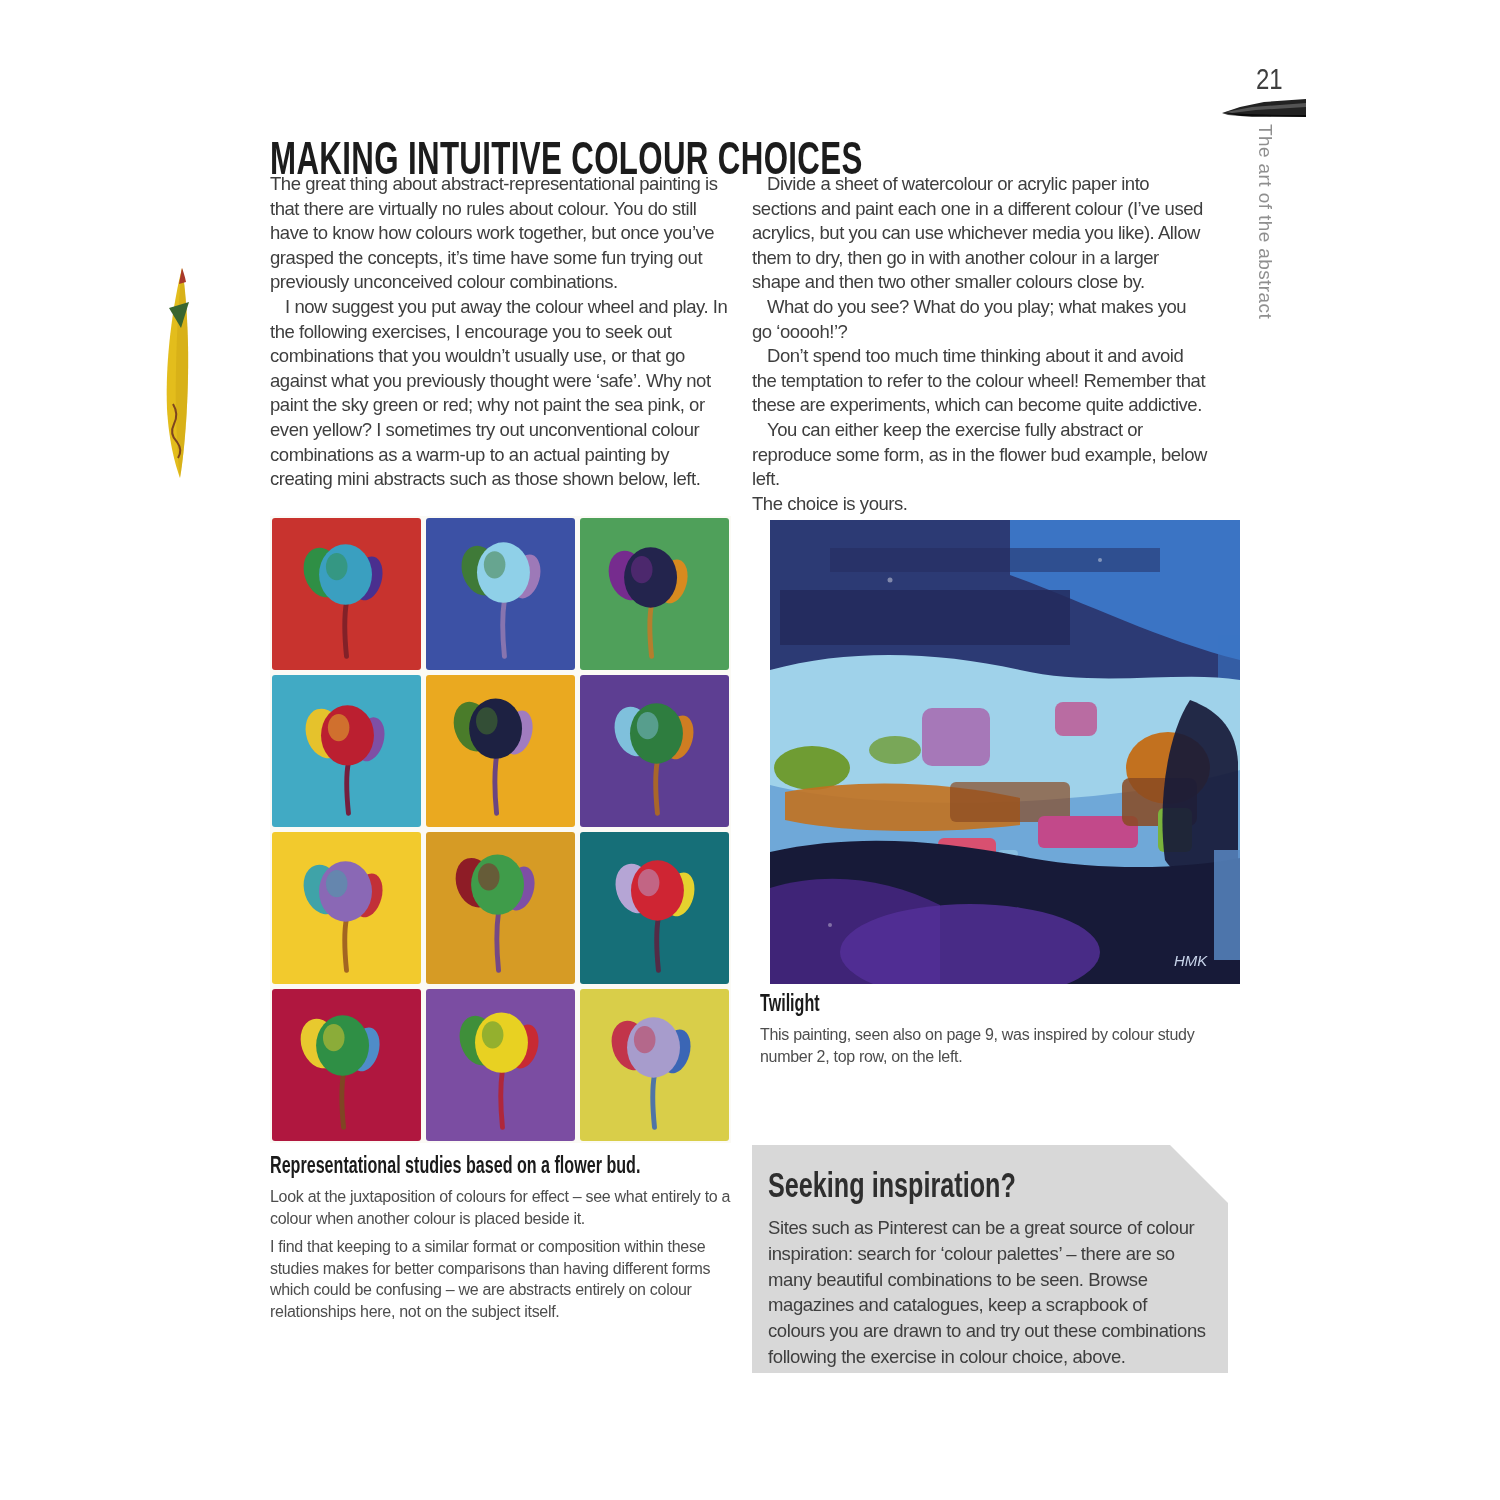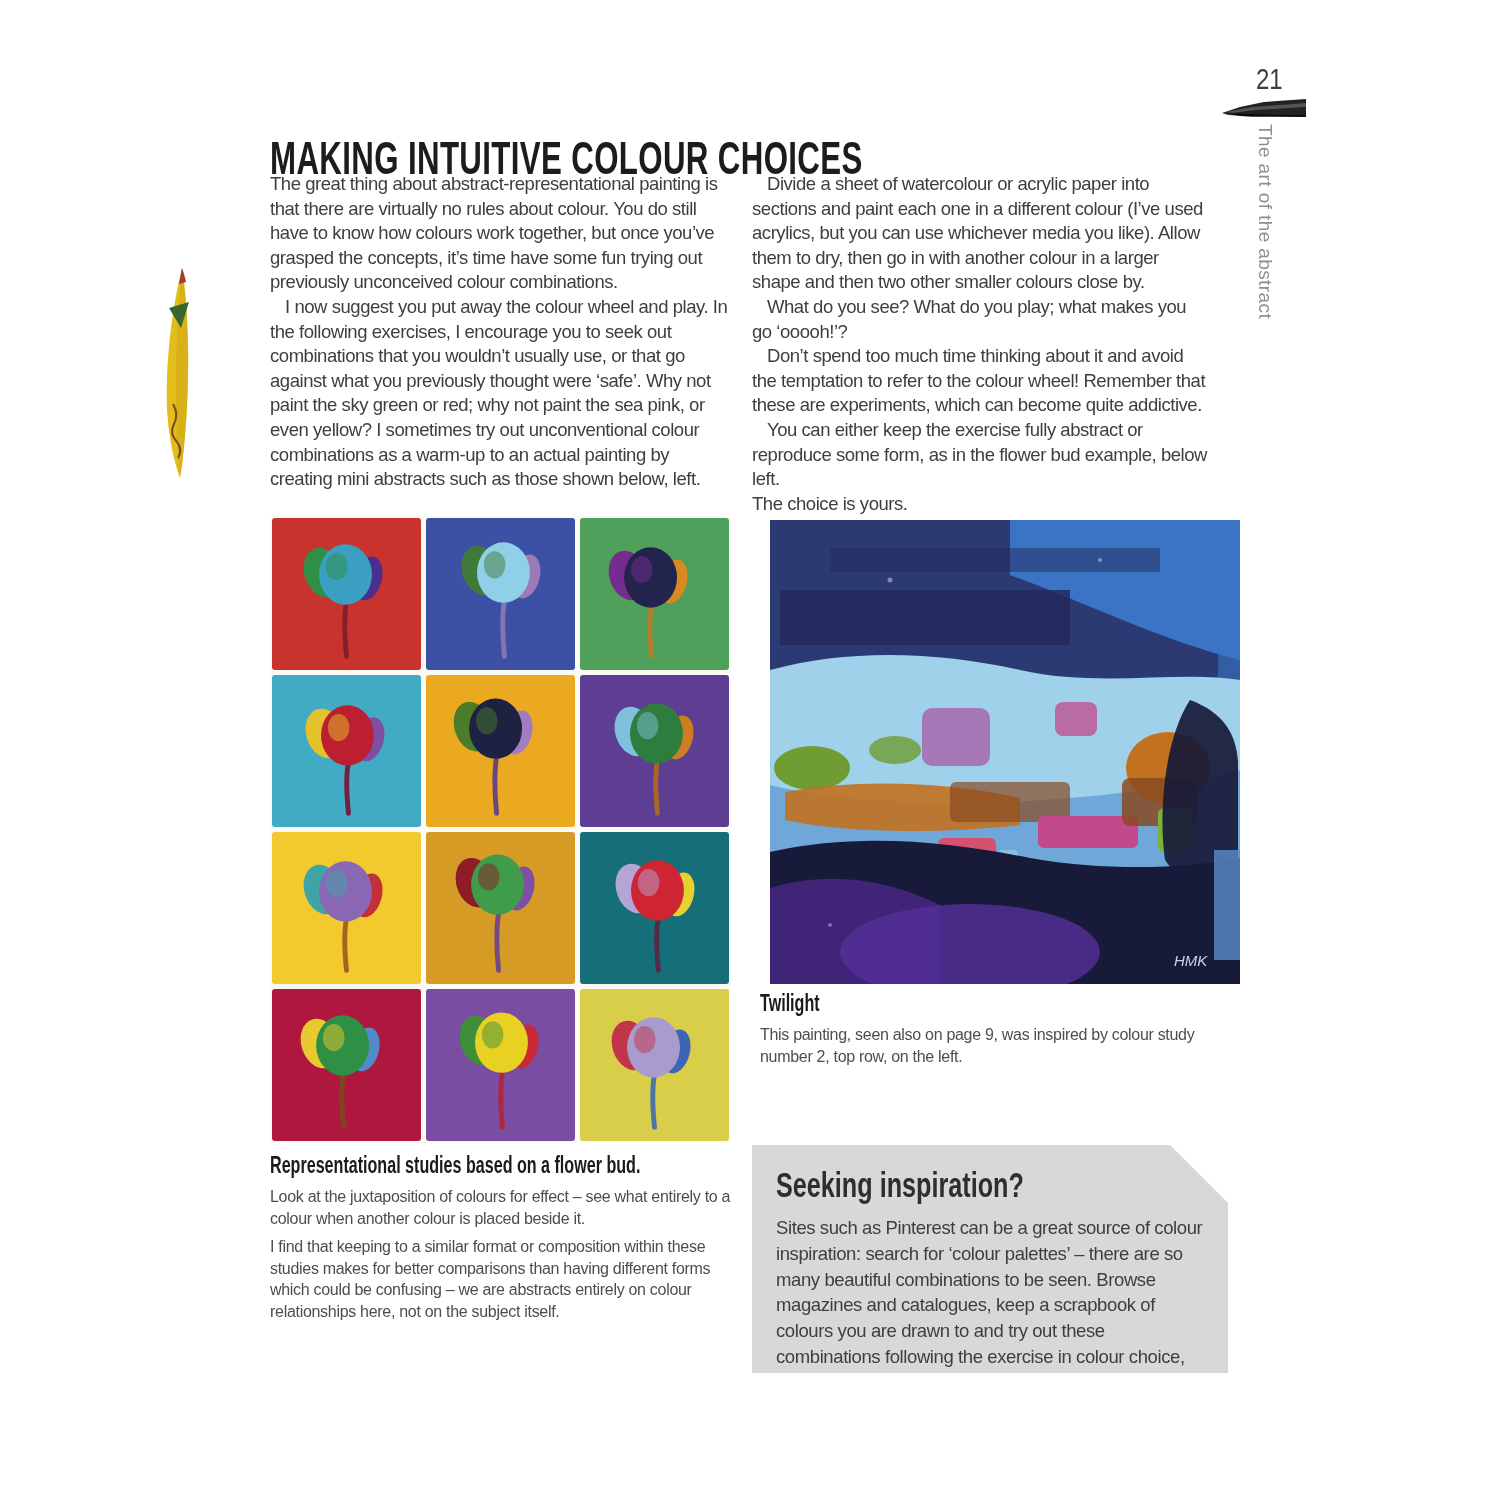--- a/index.html
+++ b/index.html
@@ -31,21 +31,21 @@
   .cap-bold{font-size:23px;font-weight:700;color:#1a1a1a;white-space:nowrap;
             transform:scaleX(.7);transform-origin:left top;letter-spacing:0;}
   .cap-italic{font-size:16px;color:#4d4d4d;line-height:21.5px;
               letter-spacing:-0.3px;margin:7px 0 0 0;}
   .twilight-caption{position:absolute;left:752px;top:990px;width:462px;margin-left:8px;}
   .grid-caption{position:absolute;left:270px;top:1152px;width:468px;}
 
   
   .box{position:absolute;left:752px;top:1145px;width:476px;height:228px;background:#d8d8d8;
        clip-path:polygon(0 0,418px 0,476px 58px,476px 228px,0 228px);
-       padding:16px 20px 16px 24px;box-sizing:border-box;}
+       padding:16px 20px 16px 16px;box-sizing:border-box;}
   .box-heading{font-size:35px;font-weight:700;color:#2e2e2e;margin:4px 0 10px 0;
                white-space:nowrap;transform:scaleX(.72);transform-origin:left top;}
   .box-body{font-size:18.5px;line-height:25.8px;color:#3e3e3e;letter-spacing:-0.4px;margin:0;}
 
   
   .pagenum{position:absolute;left:1256px;top:62px;font-size:30px;color:#3e3e3e;
            transform:scaleX(.8);transform-origin:left top;}
   .brush-stroke{position:absolute;left:1222px;top:96px;width:84px;height:28px;}
   .vertical-label{position:absolute;left:1254px;top:124px;height:240px;
                   writing-mode:vertical-rl;font-size:19px;color:#8f8f8f;letter-spacing:0.4px;

